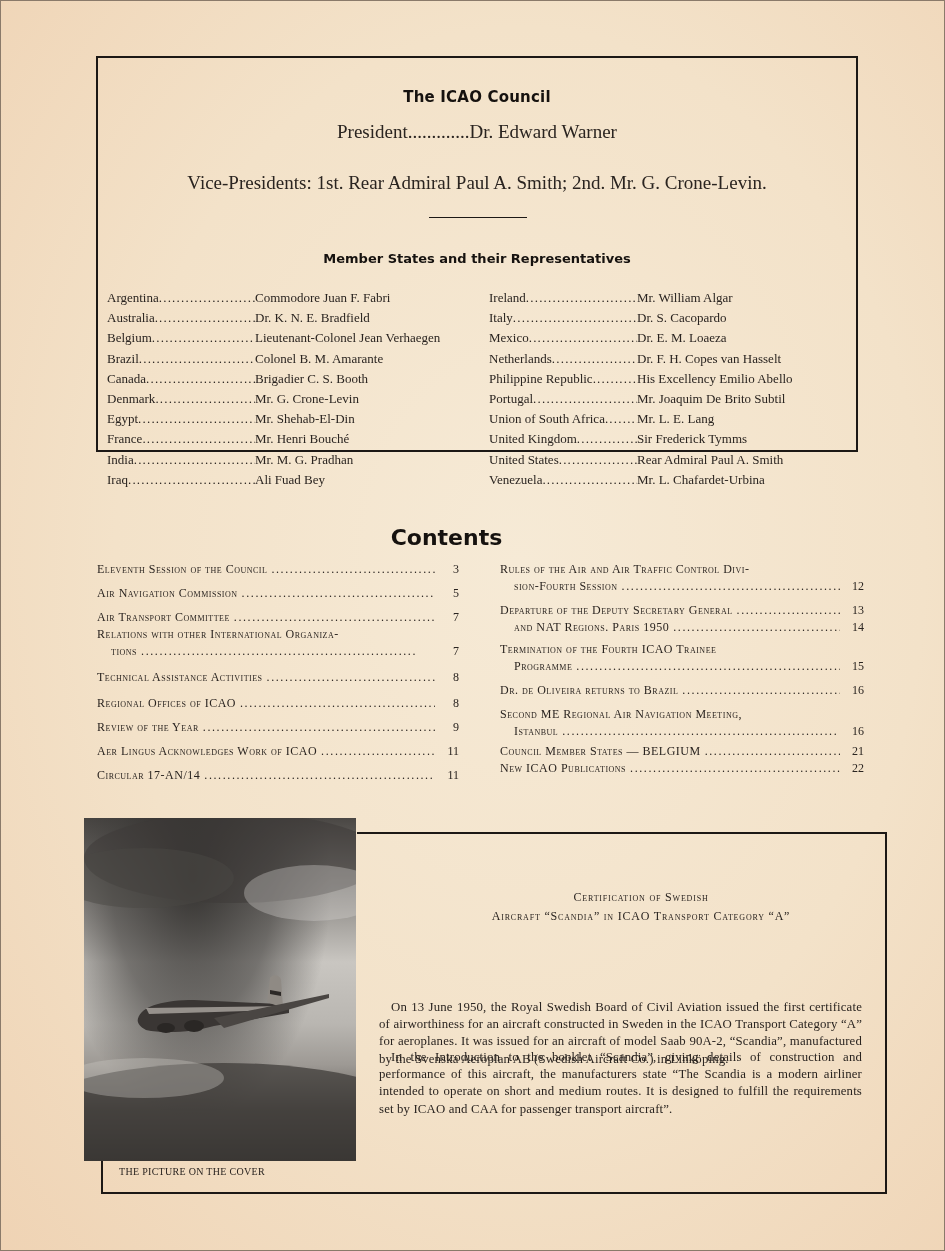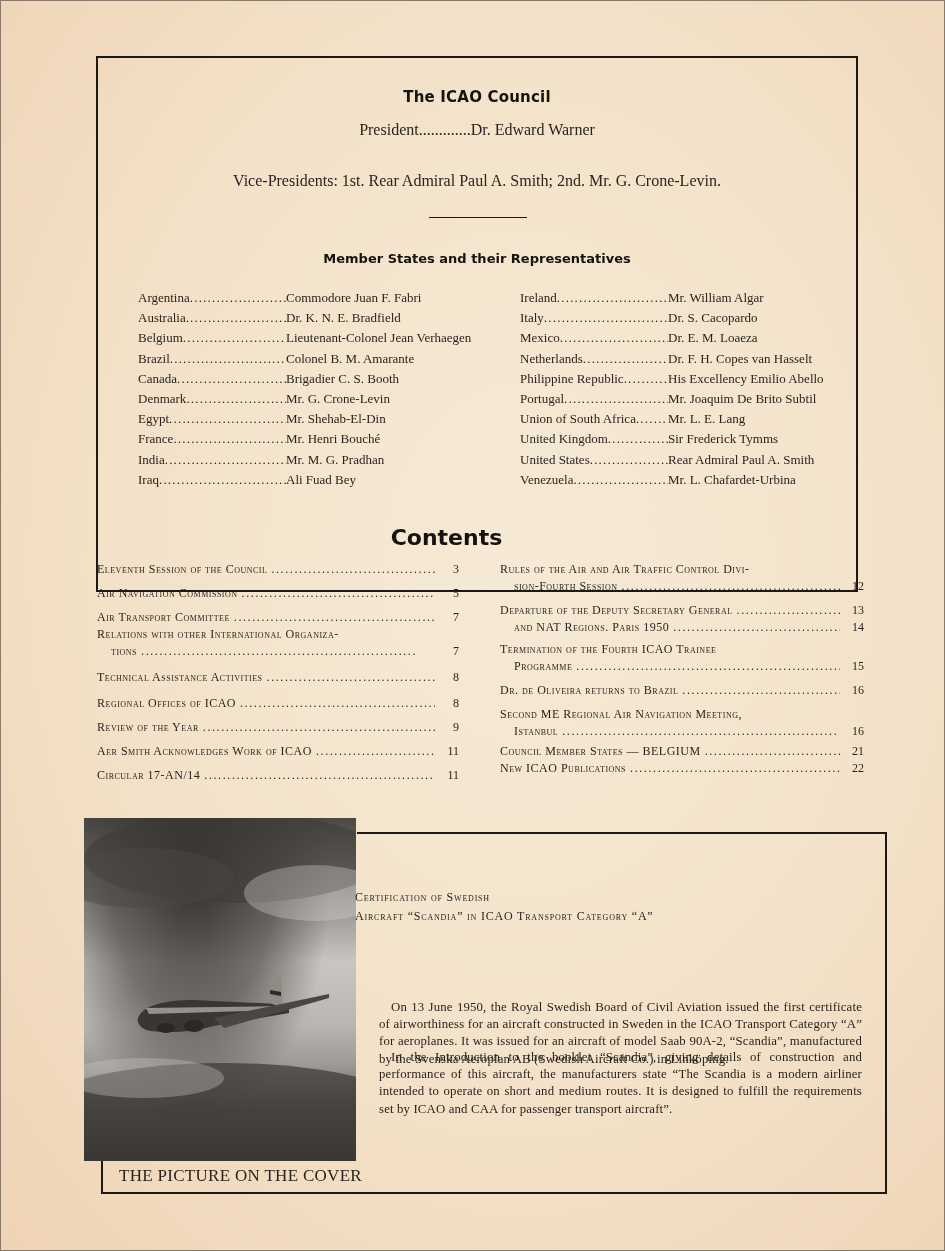--- a/index.html
+++ b/index.html
@@ -8,40 +8,40 @@
     background: radial-gradient(ellipse at 55% 45%, #f6ead6 0%, #f3e2c9 55%, #efd3b4 100%);
     font-family: "Liberation Serif", "DejaVu Serif", serif;
     color: #2a2420;
     box-sizing: border-box;
     border: 1px solid #8a7a6a;
   }
   .abs { position: absolute; }
 
   
   #council-box {
-    left: 95px; top: 55px; width: 762px; height: 536px;
+    left: 95px; top: 55px; width: 762px; height: 396px;
     border: 2px solid #1c1815; box-sizing: border-box;
   }
   .sans-head {
     font-family: "DejaVu Sans", "Liberation Sans", sans-serif;
     font-weight: bold; color: #16120f; text-align: center;
   }
   #council-title { left: 0; right: 0; top: 30px; font-size: 15px; letter-spacing: 0.2px; }
-  .officer-line { left: 0; right: 0; text-align: center; font-size: 16px; }
+  .officer-line { left: 0; right: 0; text-align: center; font-size: 19px; }
   #president-line { top: 63px; }
   #secgen-line { top: 90px; }
   #vp-line { top: 114px; }
   #council-rule { left: 331px; top: 159px; width: 98px; height: 0; border-top: 1.5px solid #1c1815; }
   #members-title { left: 0; right: 0; top: 193px; font-size: 13px; }
 
   .member-col { top: 230px; width: 370px; }
   #members-left { left: 9px; }
   #members-right { left: 391px; }
   .member-row { display: flex; font-size: 13px; height: 20.2px; line-height: 20px; white-space: nowrap; }
-  .member-country { width: 148px; overflow: hidden; position: relative; margin-left: 31px; }
+  .member-country { width: 148px; overflow: hidden; position: relative; }
   .member-country span.c { background: transparent; }
   .member-country::after {
     content: " . . . . . . . . . . . . . . . . . . . . . . . . . . . . . .";
     letter-spacing: -0.5px;
   }
   .member-country { display: flex; }
   .member-country .c { flex: none; }
   .member-country .dots { flex: 1; overflow: hidden; letter-spacing: 1.2px; }
   .member-country::after { content: none; }
   .member-rep { flex: 1; }
@@ -64,28 +64,28 @@
   
   #cover-photo {
     left: 83px; top: 817px; width: 272px; height: 343px;
     background:
       radial-gradient(ellipse at 40% 18%, rgba(40,38,36,0.85) 0%, rgba(60,58,56,0.6) 35%, rgba(0,0,0,0) 60%),
       linear-gradient(180deg, #4a4744 0%, #8d8a86 22%, #c9c6c1 42%, #b9b6b1 60%, #9d9994 72%, #5e5a56 85%, #3a3734 100%);
     overflow: hidden;
   }
   #cover-photo svg { position: absolute; left: 0; top: 0; }
   #cover-caption-bar { left: 100px; top: 1160px; width: 0; height: 33px; border-left: 2px solid #1c1815; }
-  #cover-caption { left: 118px; top: 1165px; font-size: 17px; letter-spacing: 0.3px; }
+  #cover-caption { left: 118px; top: 1165px; font-size: 10px; letter-spacing: 0.3px; }
 
   
   #swedish-box-top { left: 356px; top: 831px; width: 530px; border-top: 2px solid #1c1815; }
   #swedish-box-right { left: 884px; top: 831px; height: 362px; border-left: 2px solid #1c1815; }
   #swedish-box-bottom { left: 100px; top: 1191px; width: 786px; border-top: 2px solid #1c1815; }
 
-  .sw-head { left: 354px; width: 504px; font-size: 12px; font-variant: small-caps; letter-spacing: 0.8px; }
+  .sw-head { left: 388px; width: 504px; text-align: center; font-size: 12px; font-variant: small-caps; letter-spacing: 0.8px; }
   #sw-head-1 { top: 889px; }
   #sw-head-2 { top: 908px; }
   .sw-para {
     left: 378px; width: 483px; font-size: 12.8px; line-height: 17.2px;
     text-align: justify; text-indent: 12px; letter-spacing: 0.15px;
   }
   #sw-para-1 { top: 998px; }
   #sw-para-2 { top: 1048px; }
 </style>
 </head>
@@ -291,21 +291,21 @@
     </div>
     <div class="toc-item" style="margin-bottom: 7px;">
       <div class="toc-line">
         <span class="t">Review of the Year</span>
         <span class="dots">............................................................</span>
         <span class="pg">9</span>
       </div>
     </div>
     <div class="toc-item" style="margin-bottom: 7px;">
       <div class="toc-line">
-        <span class="t">Aer Smith Acknowledges Work of ICAO</span>
+        <span class="t">Aer Lingus Acknowledges Work of ICAO</span>
         <span class="dots">............................................................</span>
         <span class="pg">11</span>
       </div>
     </div>
     <div class="toc-item" style="margin-bottom: 0px;">
       <div class="toc-line">
         <span class="t">Circular 17-AN/14</span>
         <span class="dots">............................................................</span>
         <span class="pg">11</span>
       </div>

